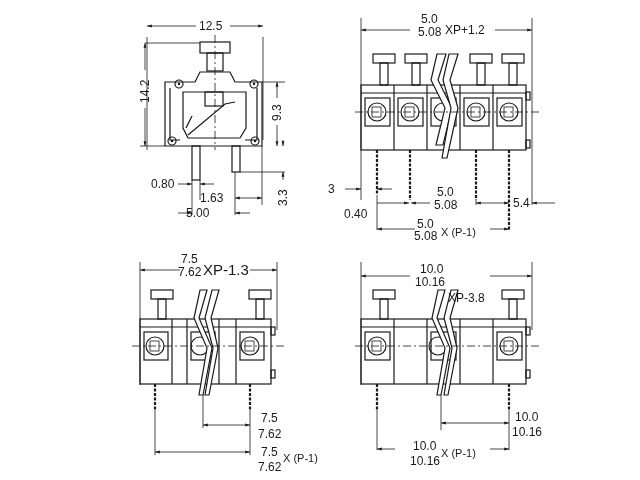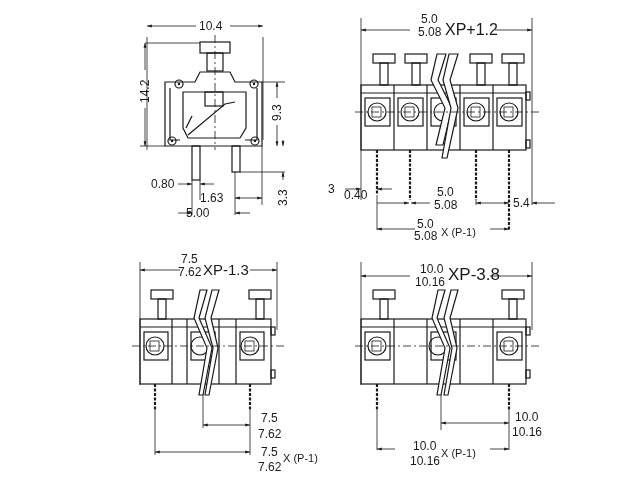--- a/index.html
+++ b/index.html
@@ -218,49 +218,49 @@
     <line class="pin" x1="509" y1="384" x2="509" y2="410"></line>
     <line class="thin" x1="377" y1="410" x2="377" y2="450"></line>
     <line class="thin" x1="509" y1="410" x2="509" y2="450"></line>
     <line class="thin" x1="441" y1="395" x2="441" y2="430"></line>
     <line class="thin" x1="441" y1="423" x2="509" y2="423" marker-start="url(#arr)" marker-end="url(#arr)"></line>
     <line class="thin" x1="395" y1="449" x2="377" y2="449" marker-end="url(#arr)"></line>
     <line class="thin" x1="490" y1="449" x2="509" y2="449" marker-end="url(#arr)"></line>
   </g>
 </svg>
 
-<span class="lbl" style="left:199px;top:20px;">10.4</span>
+<span class="lbl" style="left:199px;top:20px;">12.5</span>
 <span class="lbl vlbl" style="left:139px;top:103px;">14.2</span>
 <span class="lbl vlbl" style="left:271px;top:121px;">9.3</span>
 <span class="lbl" style="left:151px;top:178px;">0.80</span>
 <span class="lbl" style="left:200px;top:192px;">1.63</span>
 <span class="lbl" style="left:186px;top:207px;">5.00</span>
 <span class="lbl vlbl" style="left:277px;top:206px;">3.3</span>
 
 <span class="lbl" style="left:421px;top:13px;">5.0</span>
 <span class="lbl" style="left:418px;top:26px;">5.08</span>
-<span class="lbl" style="left:445px;top:24px;font-size:16px;">XP+1.2</span>
+<span class="lbl" style="left:445px;top:24px;font-size:12px;">XP+1.2</span>
 <span class="lbl" style="left:328px;top:183px;">3</span>
-<span class="lbl" style="left:344px;top:189px;text-align:center;">0.40</span>
+<span class="lbl" style="left:344px;top:208px;text-align:center;">0.40</span>
 <span class="lbl" style="left:437px;top:186px;">5.0</span>
 <span class="lbl" style="left:434px;top:199px;">5.08</span>
 <span class="lbl" style="left:513px;top:197px;">5.4</span>
 <span class="lbl" style="left:417px;top:218px;">5.0</span>
 <span class="lbl" style="left:414px;top:230px;">5.08</span>
 <span class="lbl" style="left:441px;top:226px;font-size:11px;">X (P-1)</span>
 
 <span class="lbl" style="left:181px;top:253px;">7.5</span>
 <span class="lbl" style="left:178px;top:266px;">7.62</span>
 <span class="lbl" style="left:203px;top:264px;font-size:15px;">XP-1.3</span>
 <span class="lbl" style="left:261px;top:412px;">7.5</span>
 <span class="lbl" style="left:258px;top:428px;">7.62</span>
 <span class="lbl" style="left:261px;top:446px;">7.5</span>
 <span class="lbl" style="left:258px;top:461px;">7.62</span>
 <span class="lbl" style="left:283px;top:452px;font-size:11px;">X (P-1)</span>
 
 <span class="lbl" style="left:420px;top:263px;">10.0</span>
 <span class="lbl" style="left:415px;top:276px;">10.16</span>
-<span class="lbl" style="left:448px;top:269px;font-size:17px;">XP-3.8</span>
+<span class="lbl" style="left:448px;top:292px;font-size:12px;">XP-3.8</span>
 <span class="lbl" style="left:515px;top:411px;">10.0</span>
 <span class="lbl" style="left:512px;top:426px;">10.16</span>
 <span class="lbl" style="left:413px;top:440px;">10.0</span>
 <span class="lbl" style="left:410px;top:455px;">10.16</span>
 <span class="lbl" style="left:441px;top:447px;font-size:11px;">X (P-1)</span>
 
 </body></html>

